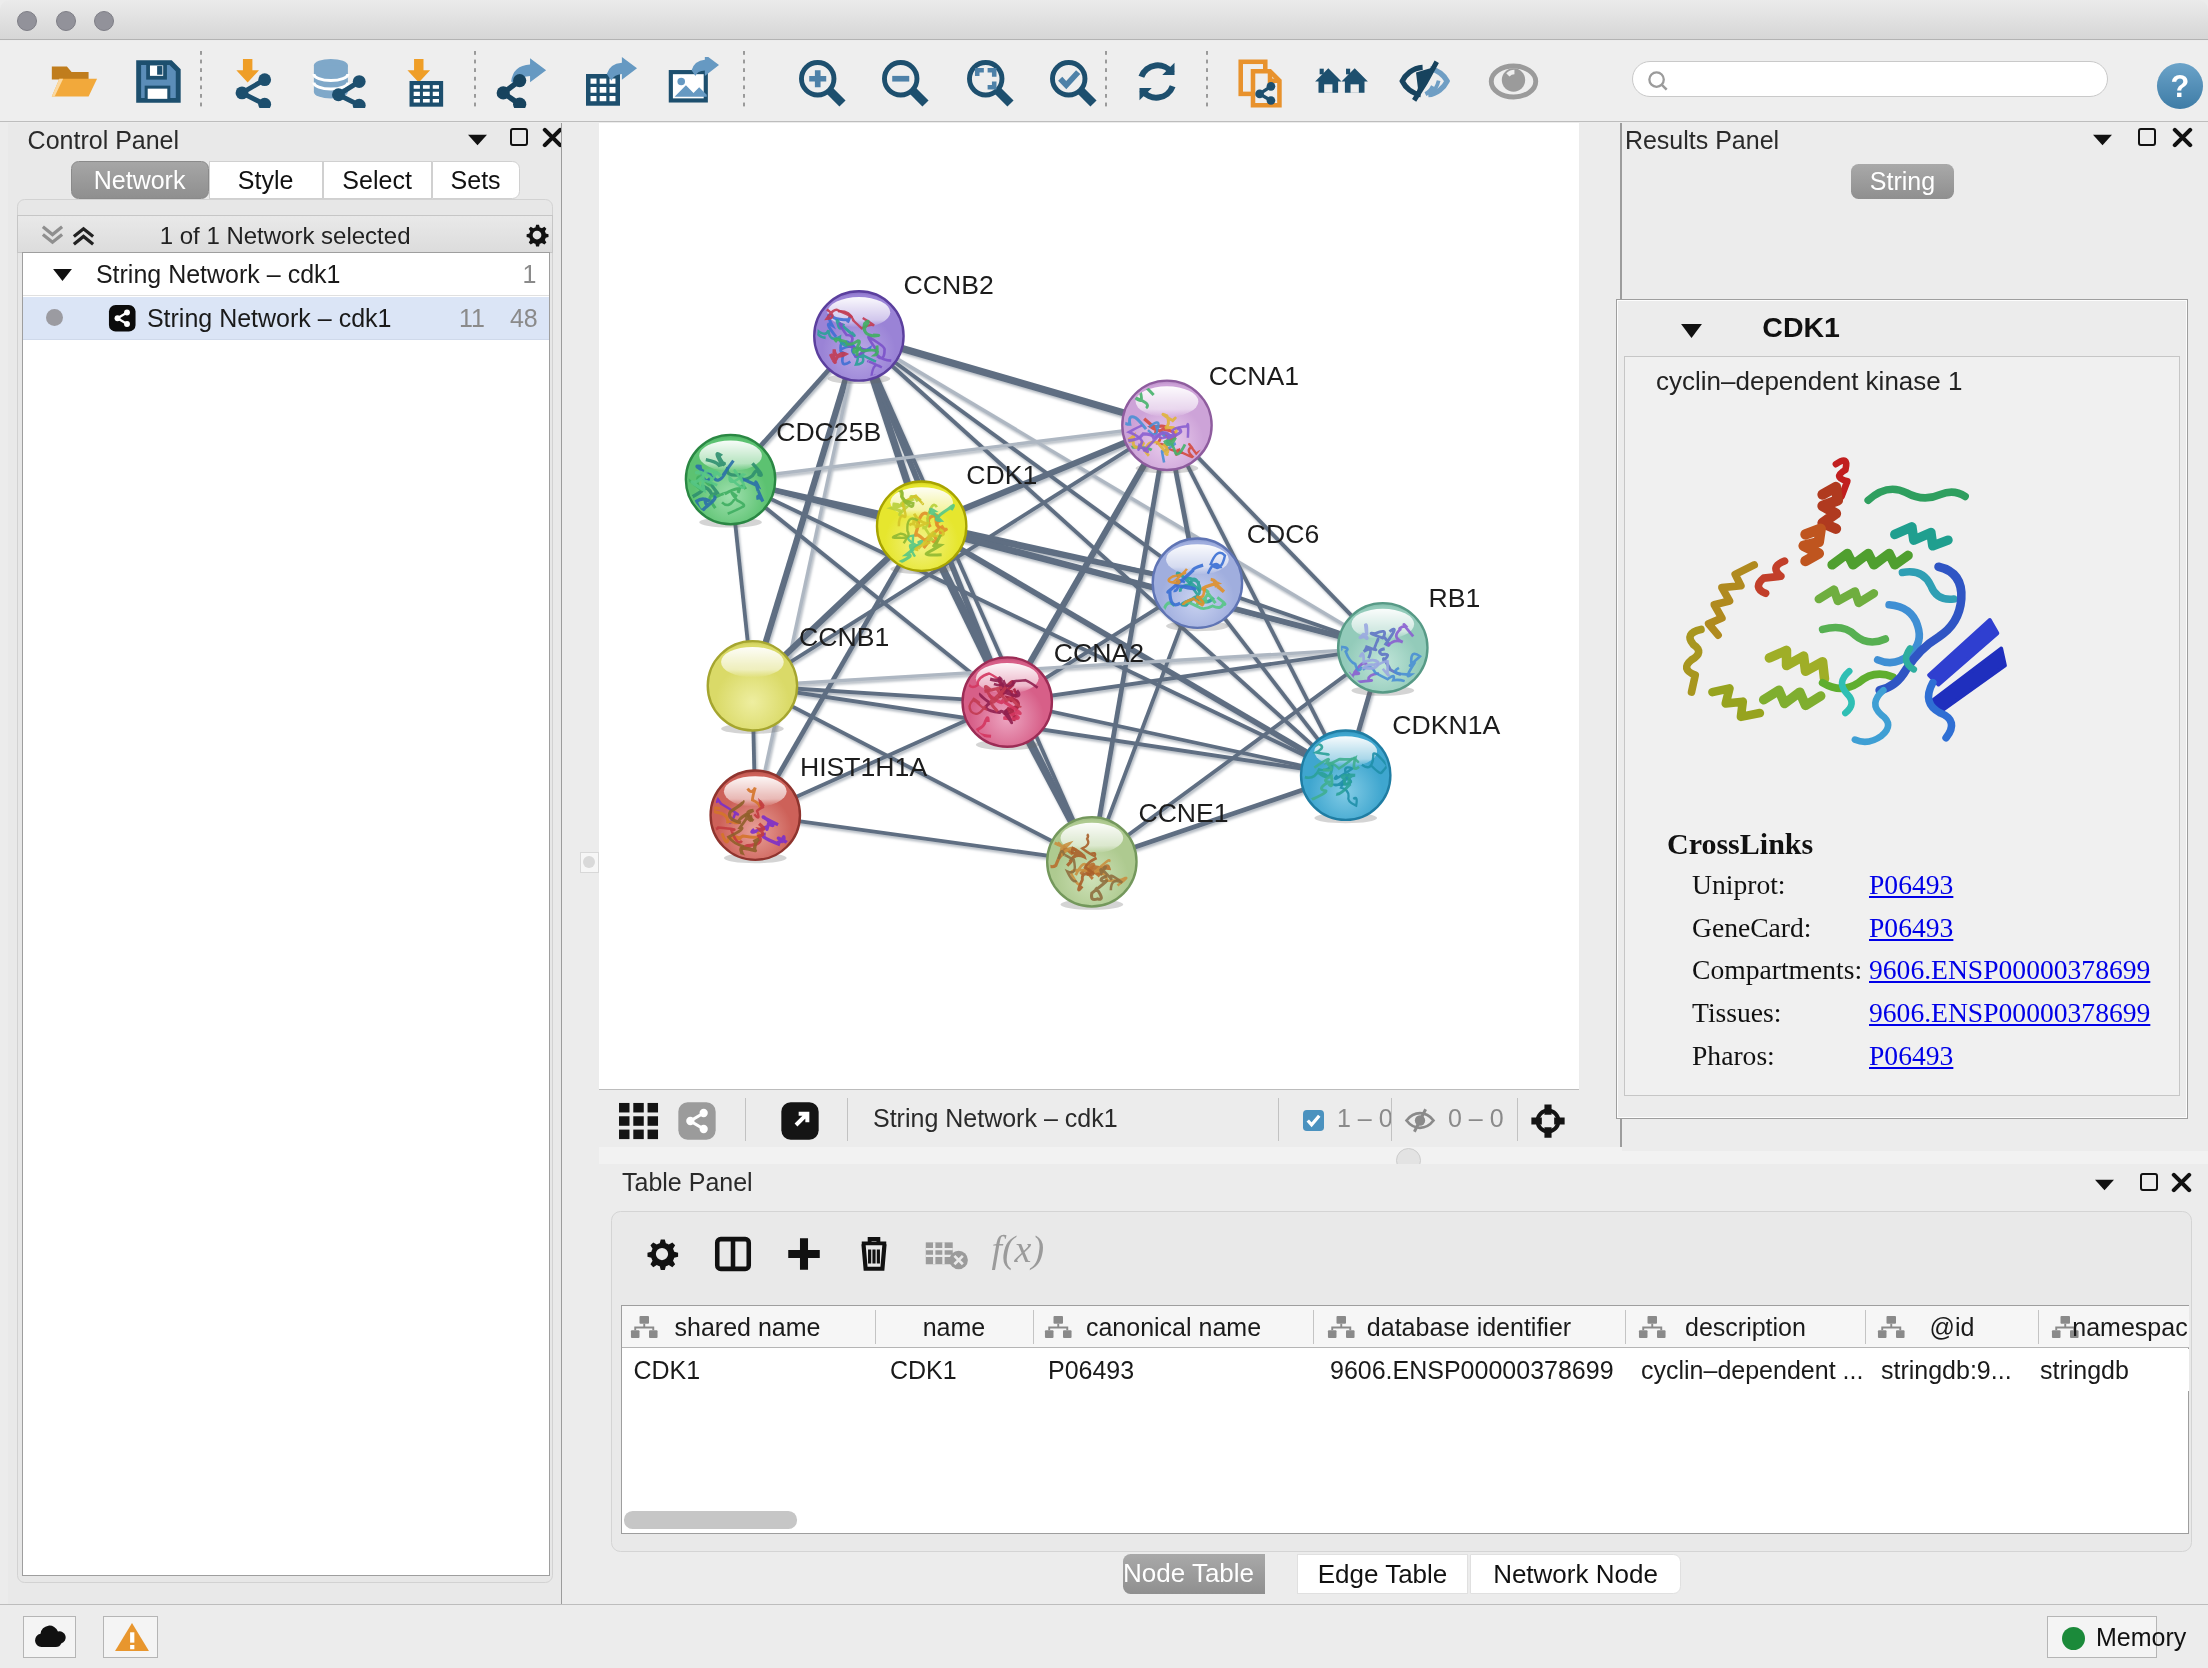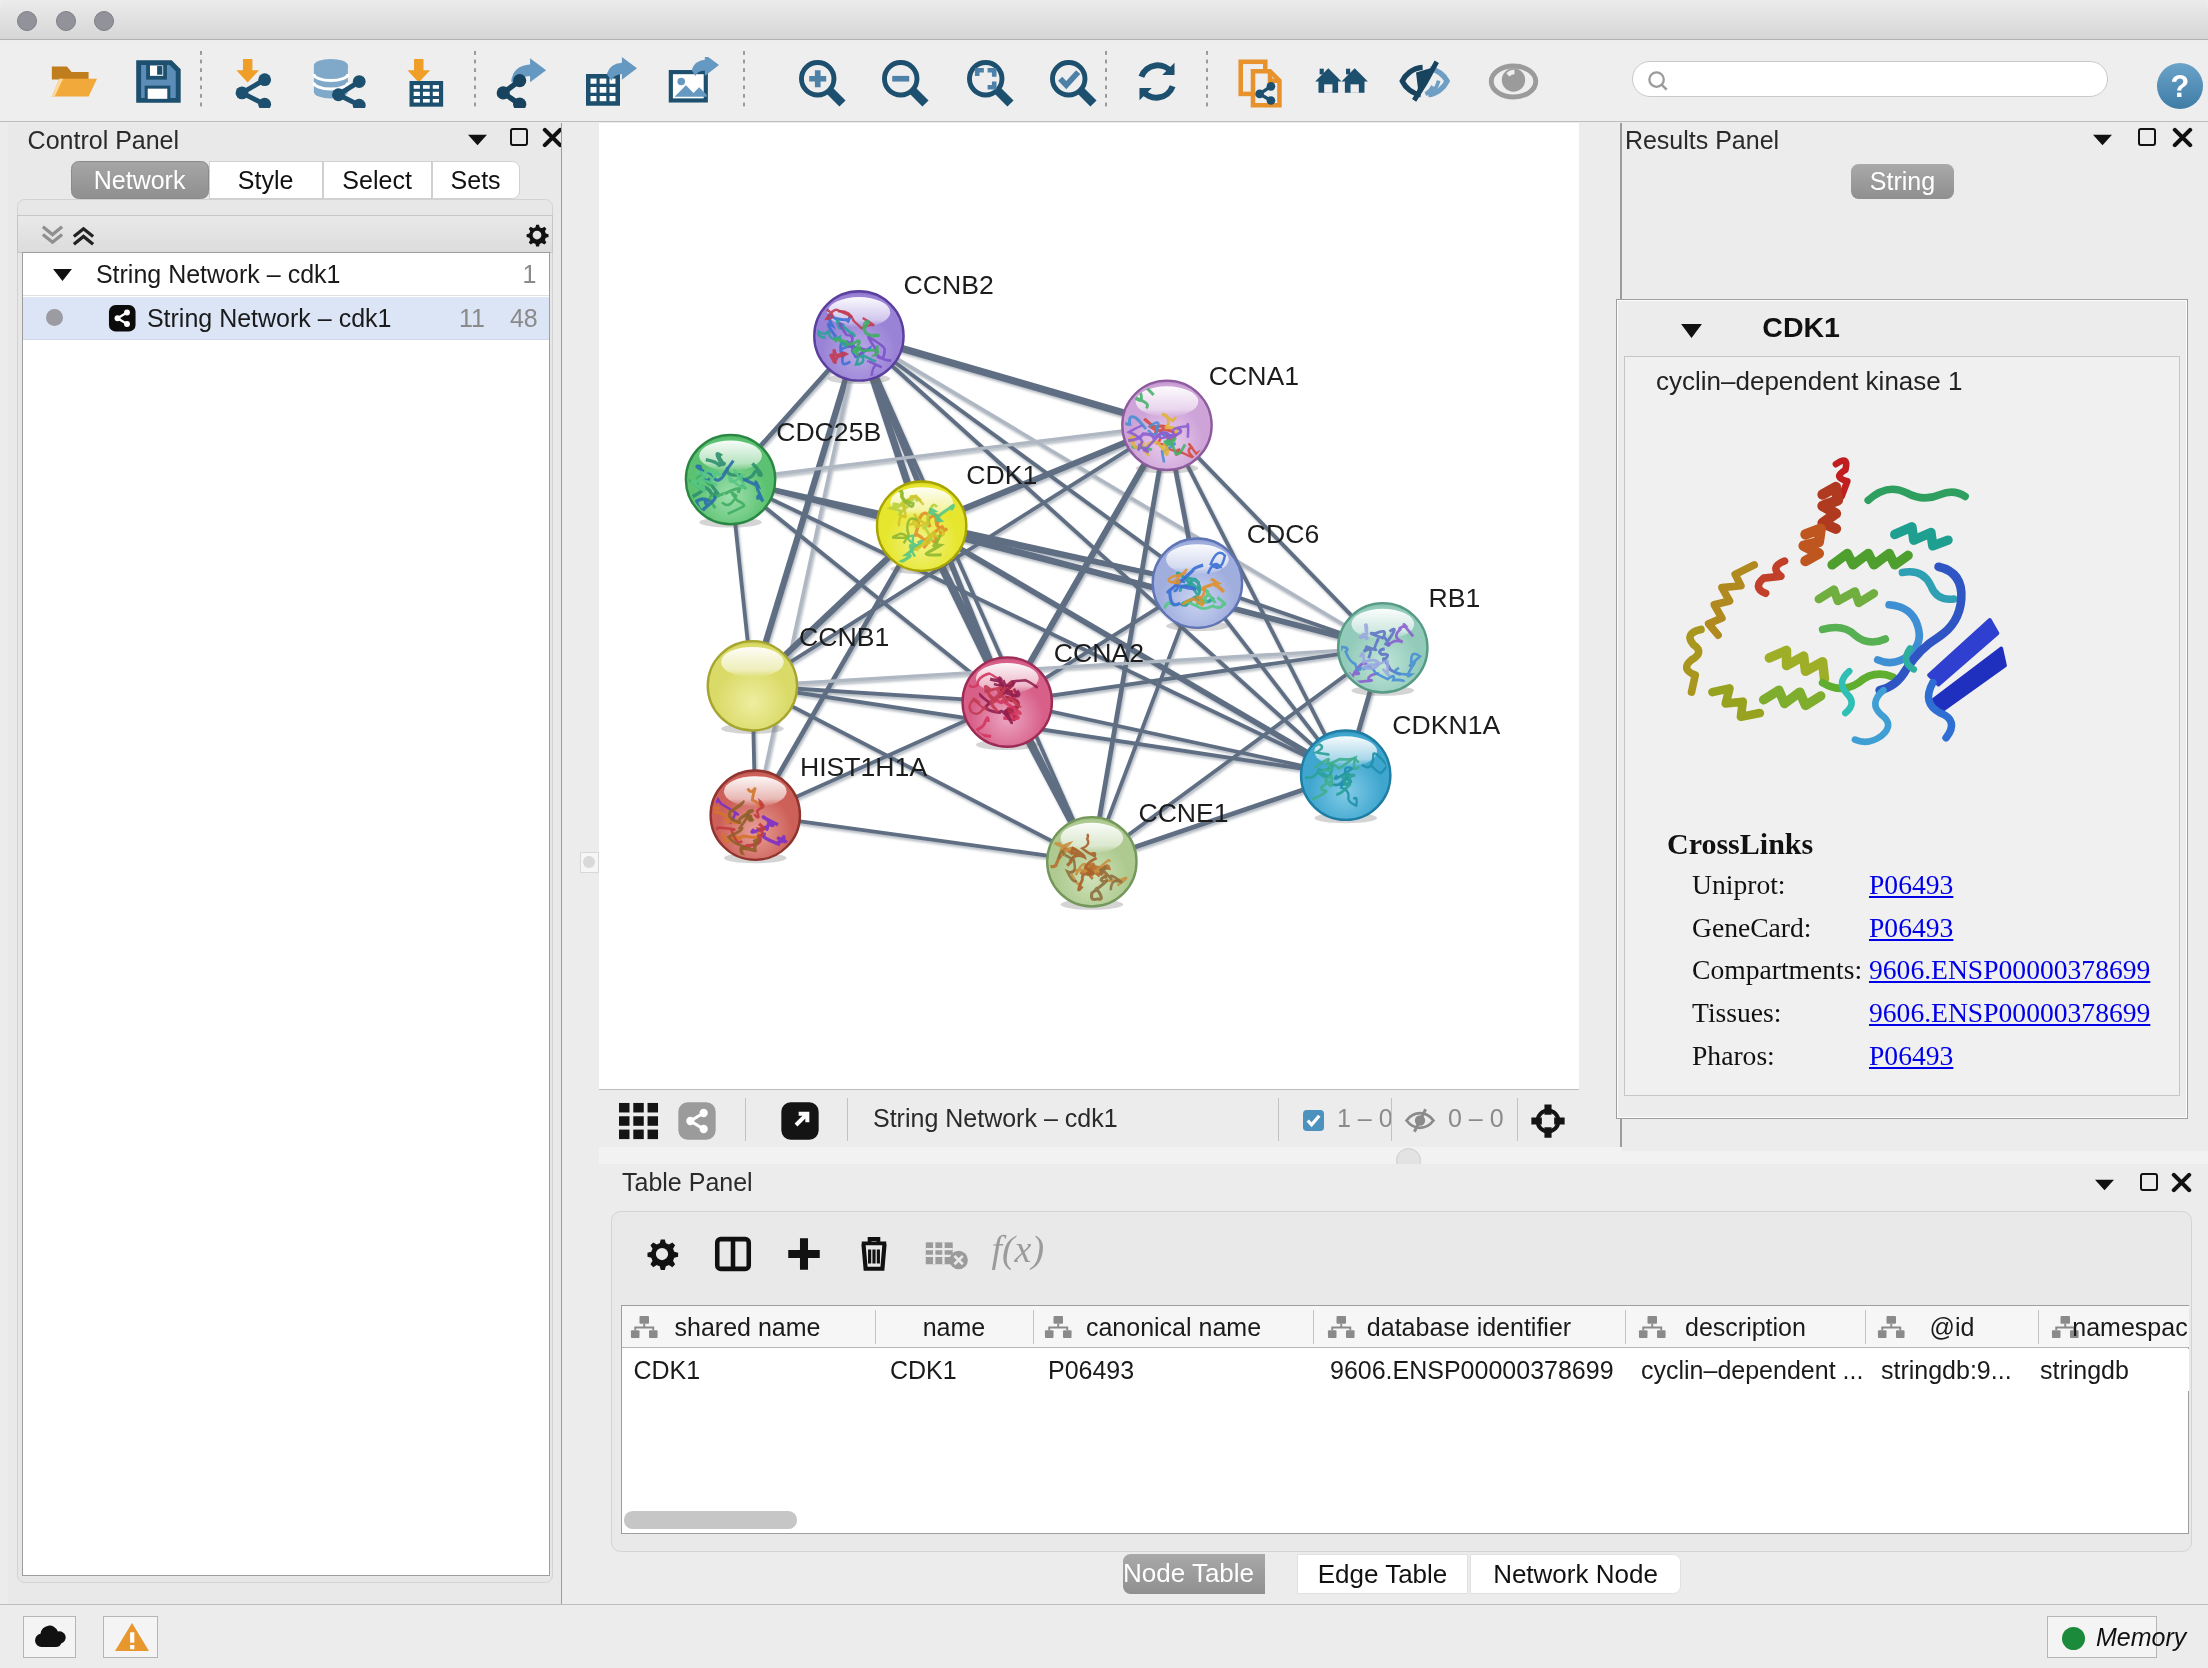--- a/index.html
+++ b/index.html
@@ -270,20 +270,21 @@
           <path d="M4 4 l10 8 10-8"></path>
           <path d="M4 12 l10 8 10-8"></path>
         </g>
       </svg>
       <svg style="position:absolute;left:52px;top:6.7px;" width="27" height="25" viewBox="0 0 28 26">
         <g fill="none" stroke="#222" stroke-width="3.4">
           <path d="M4 22 l10-8 10 8"></path>
           <path d="M4 14 l10-8 10 8"></path>
         </g>
       </svg>
+      <div style="position:absolute;left:0;top:5.7px;width:100%;text-align:center;font-size:24px;color:#222;">1 of 1 Network selected</div>
       <svg style="position:absolute;left:504px;top:3.8px;" width="30" height="30" viewBox="0 0 24 24">
         <path fill="#111" d="M12 8.5a3.5 3.5 0 1 0 0 7 3.5 3.5 0 0 0 0-7zm9.2 5.1l-2.2.6a7.2 7.2 0 0 1-.7 1.7l1.2 2-1.6 1.6-2-1.2a7.2 7.2 0 0 1-1.7.7l-.6 2.2h-2.3l-.6-2.2a7.2 7.2 0 0 1-1.7-.7l-2 1.2-1.6-1.6 1.2-2a7.2 7.2 0 0 1-.7-1.7l-2.2-.6v-2.3l2.2-.6a7.2 7.2 0 0 1 .7-1.7l-1.2-2 1.6-1.6 2 1.2a7.2 7.2 0 0 1 1.7-.7l.6-2.2h2.3l.6 2.2a7.2 7.2 0 0 1 1.7.7l2-1.2 1.6 1.6-1.2 2a7.2 7.2 0 0 1 .7 1.7l2.2.6z"></path>
       </svg>
     </div>
     <div id="netlist">
       <div style="position:absolute;left:0;top:0;width:100%;height:43px;border-bottom:1px solid #e0e0e0;">
         <svg style="position:absolute;left:28.5px;top:14.3px;" width="23" height="16" viewBox="0 0 24 17">
           <path d="M2 2 h20 l-10 13 z" fill="#111"></path>
         </svg>
         <span style="position:absolute;left:73px;top:6.7px;font-size:25px;">String Network – cdk1</span>
@@ -923,16 +924,16 @@
     </div>
     <div class="sbtn" style="left:103px;width:55px;">
       <svg style="position:absolute;left:8.6px;top:3.8px;" width="38" height="32" viewBox="0 0 40 34">
         <path d="M20 2 L38 32 H2 z" fill="#e8962e"></path>
         <rect x="18" y="12" width="4.5" height="11" fill="#fff"></rect>
         <rect x="18" y="25.5" width="4.5" height="4.5" fill="#fff"></rect>
       </svg>
     </div>
     <div class="sbtn" style="left:2047px;width:110px;font-size:25px;color:#111;">
       <div style="position:absolute;left:14.3px;top:9.5px;width:23px;height:23px;border-radius:50%;background:#1b8a3a;"></div>
-      <span style="position:absolute;left:48px;top:5.7px;font-style:italic;">Memory</span>
+      <span style="position:absolute;left:48px;top:5.7px;">Memory</span>
     </div>
   </div>
 
 
 </body></html>

